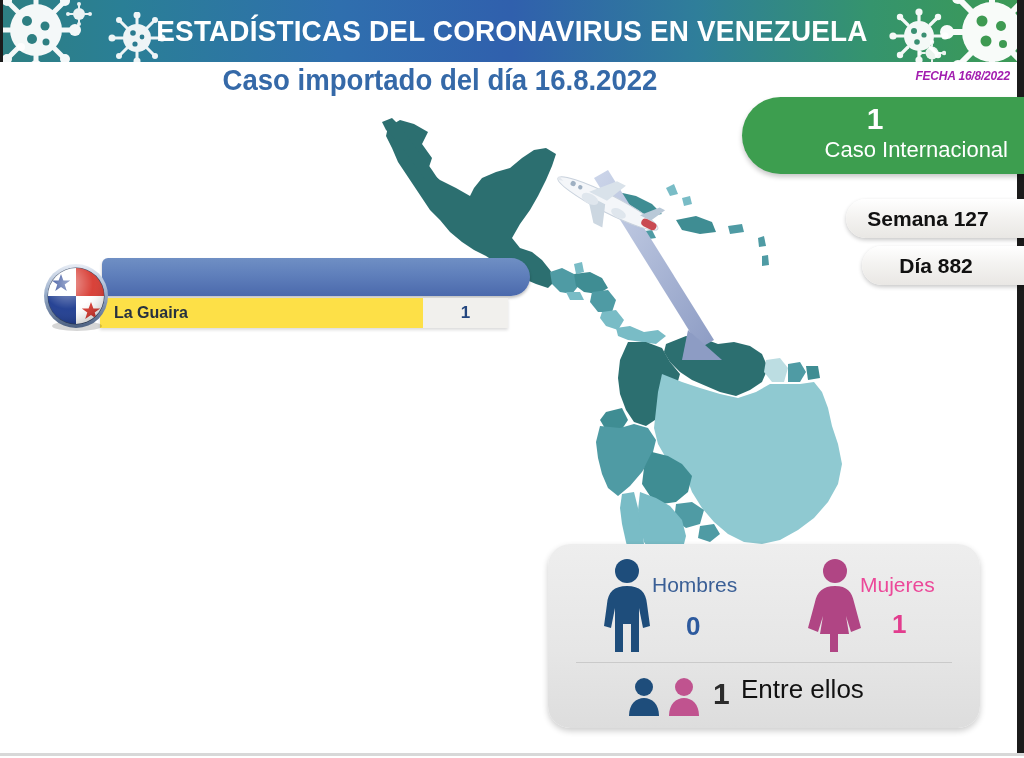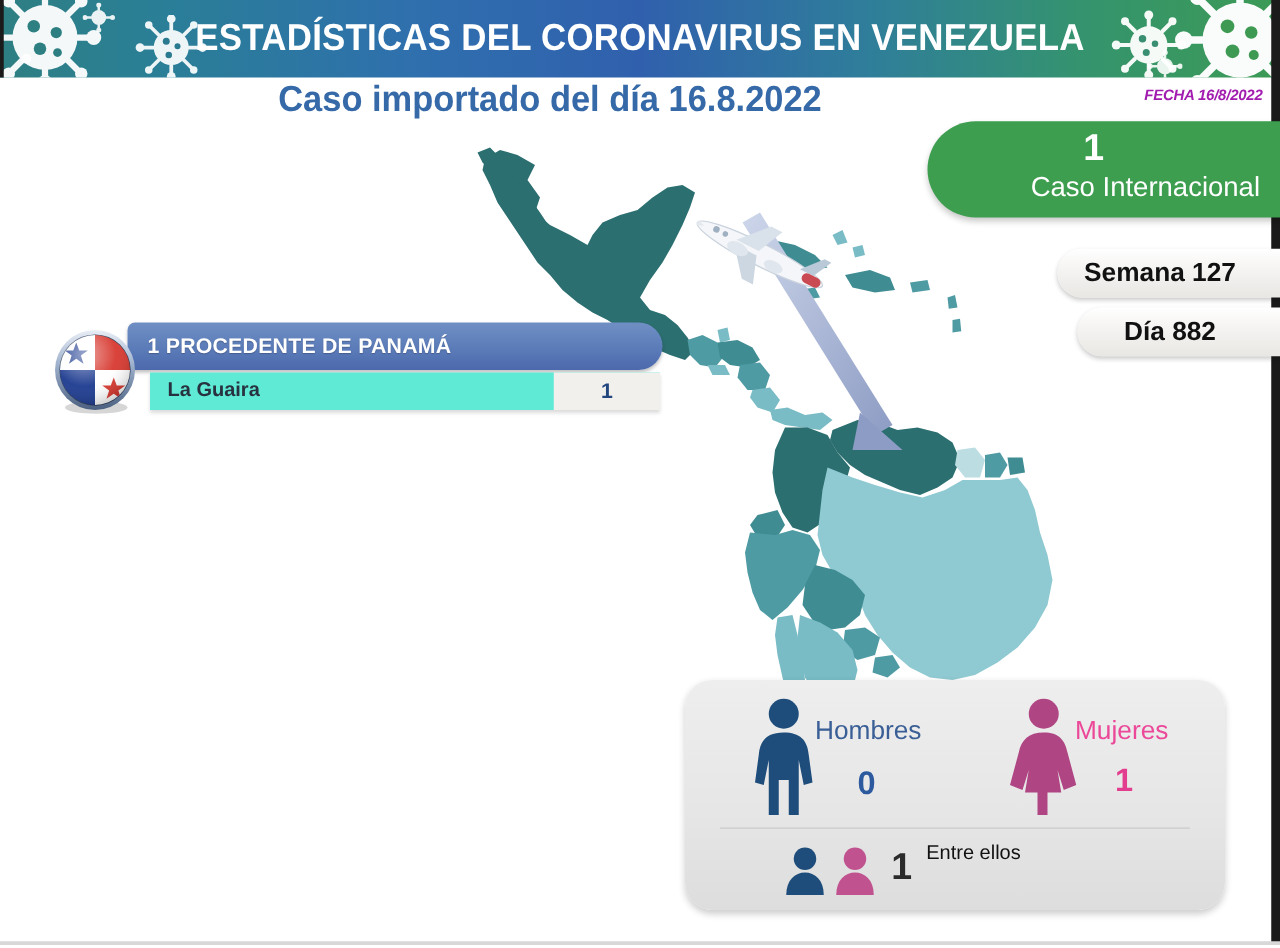--- a/index.html
+++ b/index.html
@@ -172,23 +172,23 @@
     left: 78px; top: 9px;
     font-size: 17px;
     font-weight: bold;
     color: #ffffff;
     letter-spacing: 0.2px;
     font-family: "Liberation Sans", sans-serif;
     text-shadow: 0 1px 1px rgba(0,0,0,0.22);
   }
   .panama-row {
     position: absolute;
-    left: 80px; top: 40px;
+    left: 60px; top: 40px;
     width: 408px; height: 30px;
-    background: #5eead4;
+    background: #fde047;
     box-shadow: 0 2px 3px rgba(0,0,0,0.14);
   }
   .panama-row-name {
     position: absolute;
     left: 14px; top: 6px;
     font-size: 16px;
     font-weight: bold;
     color: #27313f;
     font-family: "Liberation Sans", sans-serif;
   }
@@ -254,21 +254,21 @@
     position: absolute;
     left: 713px; top: 677px;
     font-size: 30px;
     font-weight: bold;
     color: #2b2b2b;
     font-family: "Liberation Sans", sans-serif;
   }
   .minors-line1 {
     position: absolute;
     left: 741px; top: 674px;
-    font-size: 16px;
+    font-size: 26px;
     color: #111111;
     font-family: "Liberation Sans", sans-serif;
   }
   .minors-line2 {
     position: absolute;
     left: 741px; top: 698px;
     font-size: 21px;
     color: #7e7e7e;
     font-family: "Liberation Sans", sans-serif;
   }
@@ -567,21 +567,20 @@
     <div class="intl-num">1</div>
     <div class="intl-label">Caso Internacional</div>
   </div>
 
   <div class="stat-pill semana">Semana 127</div>
   <div class="stat-pill dia">Día 882</div>
 
   <div class="panama-block">
 
     <div class="panama-header"></div>
-    <div class="panama-header-text">1 PROCEDENTE DE PANAMÁ</div>
 
     <div class="panama-row">
       <div class="panama-row-count-cell"></div>
       <div class="panama-row-name">La Guaira</div>
       <div class="panama-row-count">1</div>
     </div>
 
     <div class="flag-badge">
       <svg width="72" height="72" viewBox="0 0 72 72">
         <defs>

